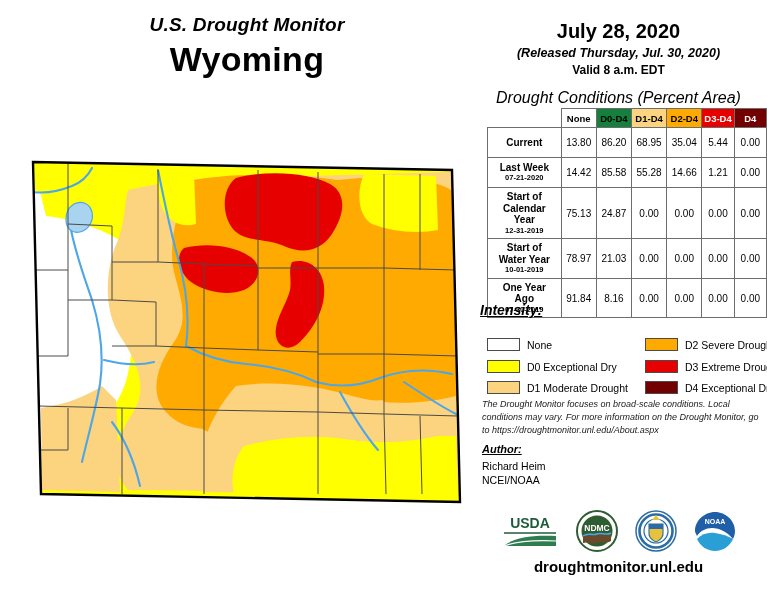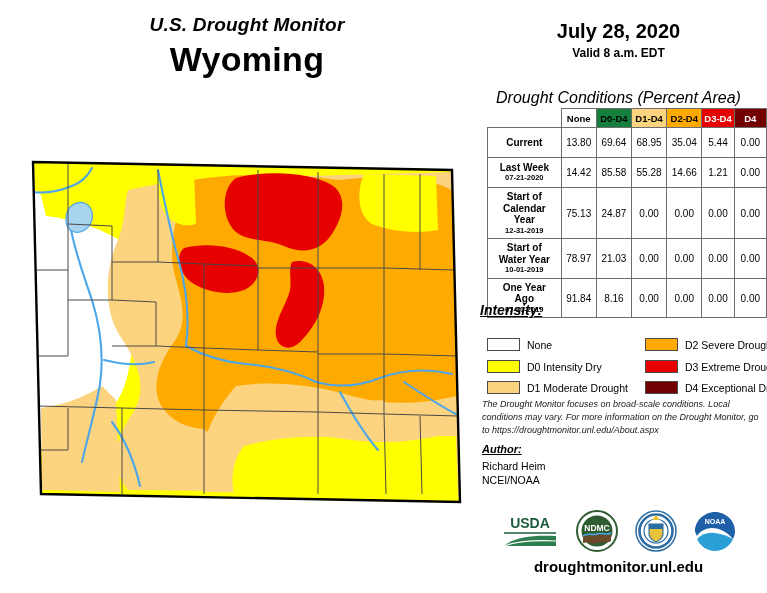--- a/index.html
+++ b/index.html
@@ -58,20 +58,21 @@
 </head>
 <body>
 
 <div id="title-block">
   <div id="dm-label">U.S. Drought Monitor</div>
   <div id="state-name">Wyoming</div>
 </div>
 
 <div id="date-block">
   <div id="issue-date">July 28, 2020</div>
+  <div id="release-date">(Released Thursday, Jul. 30, 2020)</div>
   <div id="valid-time">Valid 8 a.m. EDT</div>
 </div>
 
 <div id="map-wrap">
 <svg id="map-svg" viewBox="0 0 460 370" xmlns="http://www.w3.org/2000/svg">
   <defs>
     <clipPath id="wyo">
       <polygon points="25,12 444,20 452,352 33,344"></polygon>
     </clipPath>
   </defs>
@@ -195,21 +196,21 @@
         <th style="background: rgb(252, 211, 127); color: rgb(0, 0, 0);">D1-D4</th>
         <th style="background: rgb(255, 170, 0); color: rgb(0, 0, 0);">D2-D4</th>
         <th style="background: rgb(230, 0, 0); color: rgb(255, 255, 255);">D3-D4</th>
         <th style="background: rgb(115, 0, 0); color: rgb(255, 255, 255);">D4</th>
       </tr>
     </thead>
   <tbody id="tbody">
       <tr>
         <td class="rowlab">Current</td>
         <td class="val">13.80</td>
-        <td class="val">69.64</td>
+        <td class="val">86.20</td>
         <td class="val">68.95</td>
         <td class="val">35.04</td>
         <td class="val">5.44</td>
         <td class="val">0.00</td>
       </tr>
       <tr>
         <td class="rowlab">Last Week<span class="sub">07-21-2020</span></td>
         <td class="val">14.42</td>
         <td class="val">85.58</td>
         <td class="val">55.28</td>
@@ -248,21 +249,21 @@
 </table>
 
 <div id="intensity-title">Intensity:</div>
 <div id="legend-container">
     <div class="legend-item" style="left: 487px; top: 338px;">
       <span class="swatch" style="background: rgb(255, 255, 255);"></span>
       <span class="legend-text">None</span>
     </div>
     <div class="legend-item" style="left: 487px; top: 360px;">
       <span class="swatch" style="background: rgb(255, 255, 0);"></span>
-      <span class="legend-text">D0 Intensity Dry</span>
+      <span class="legend-text">D0 Exceptional Dry</span>
     </div>
     <div class="legend-item" style="left: 487px; top: 381px;">
       <span class="swatch" style="background: rgb(252, 211, 127);"></span>
       <span class="legend-text">D1 Moderate Drought</span>
     </div>
     <div class="legend-item" style="left: 645px; top: 338px;">
       <span class="swatch" style="background: rgb(255, 170, 0);"></span>
       <span class="legend-text">D2 Severe Drought</span>
     </div>
     <div class="legend-item" style="left: 645px; top: 360px;">

